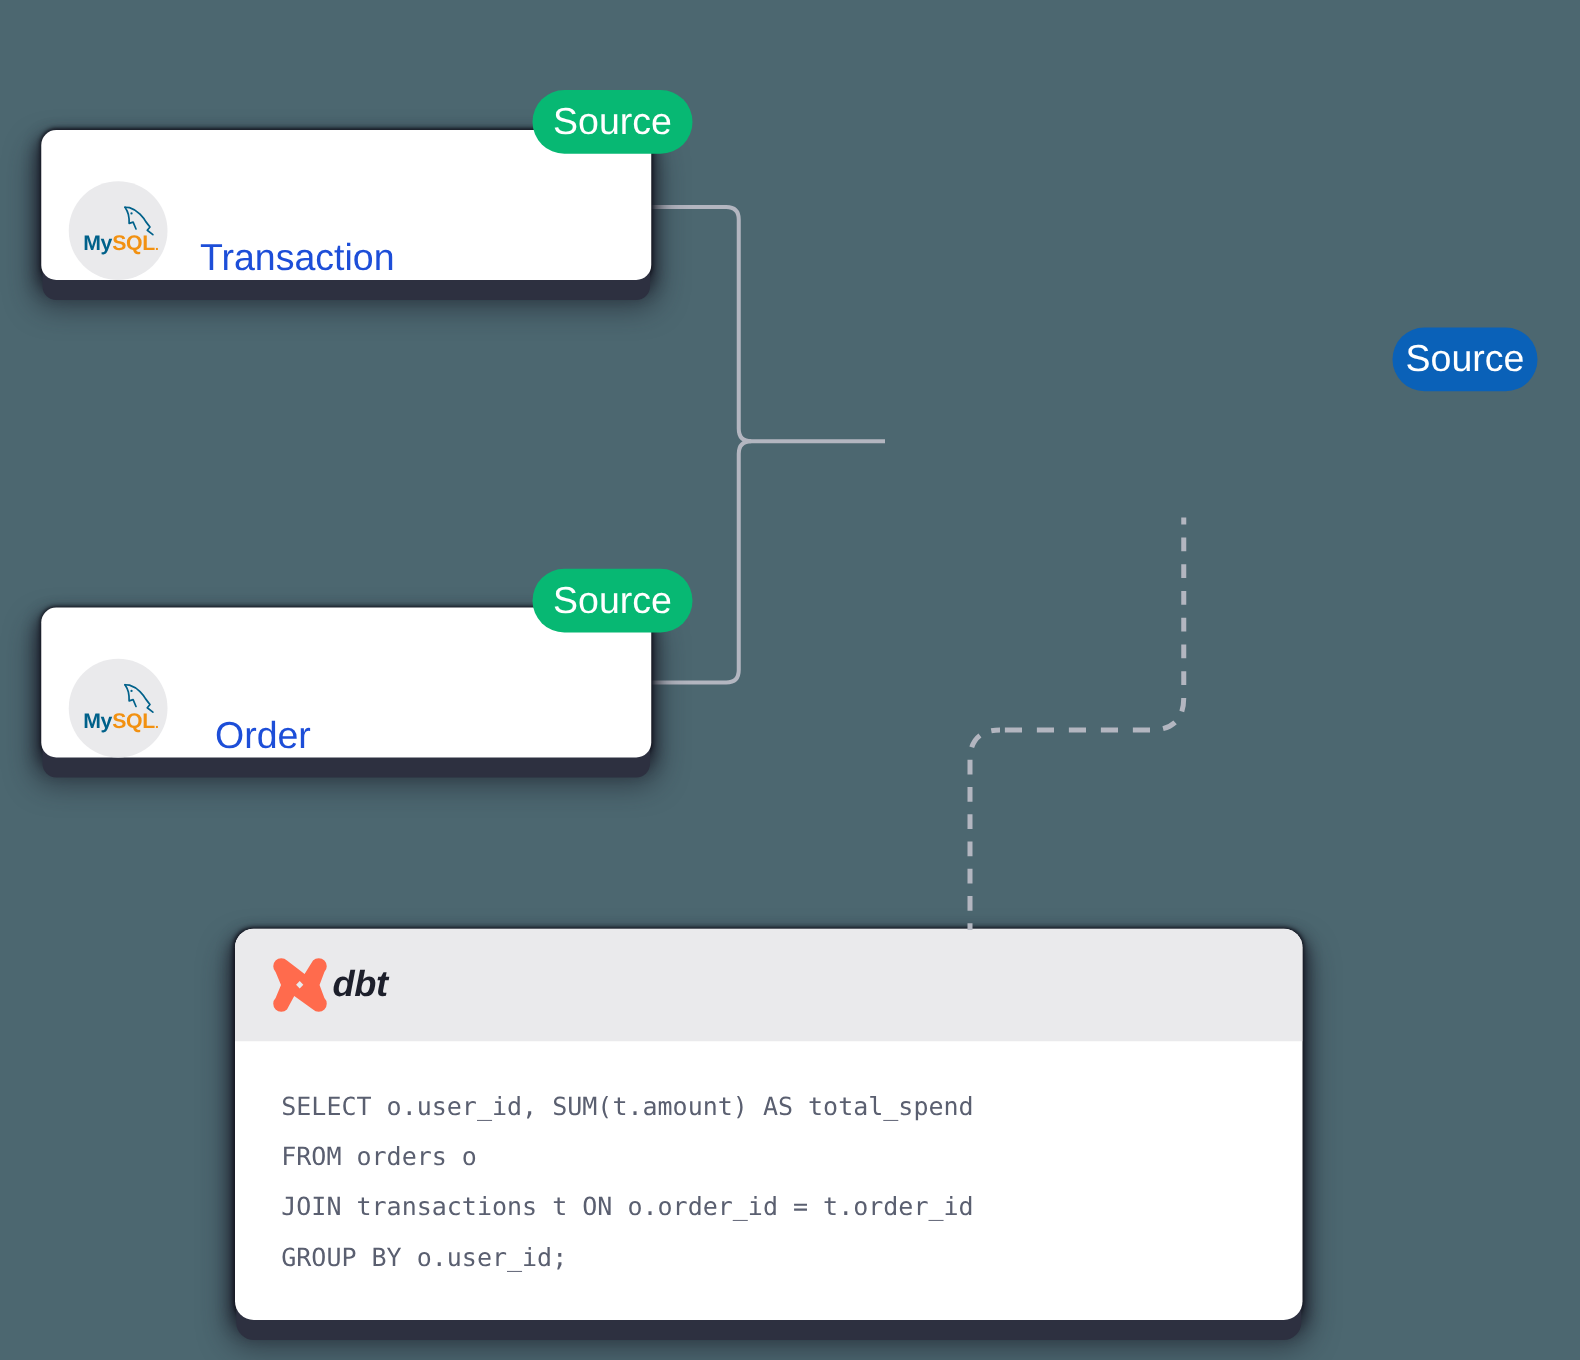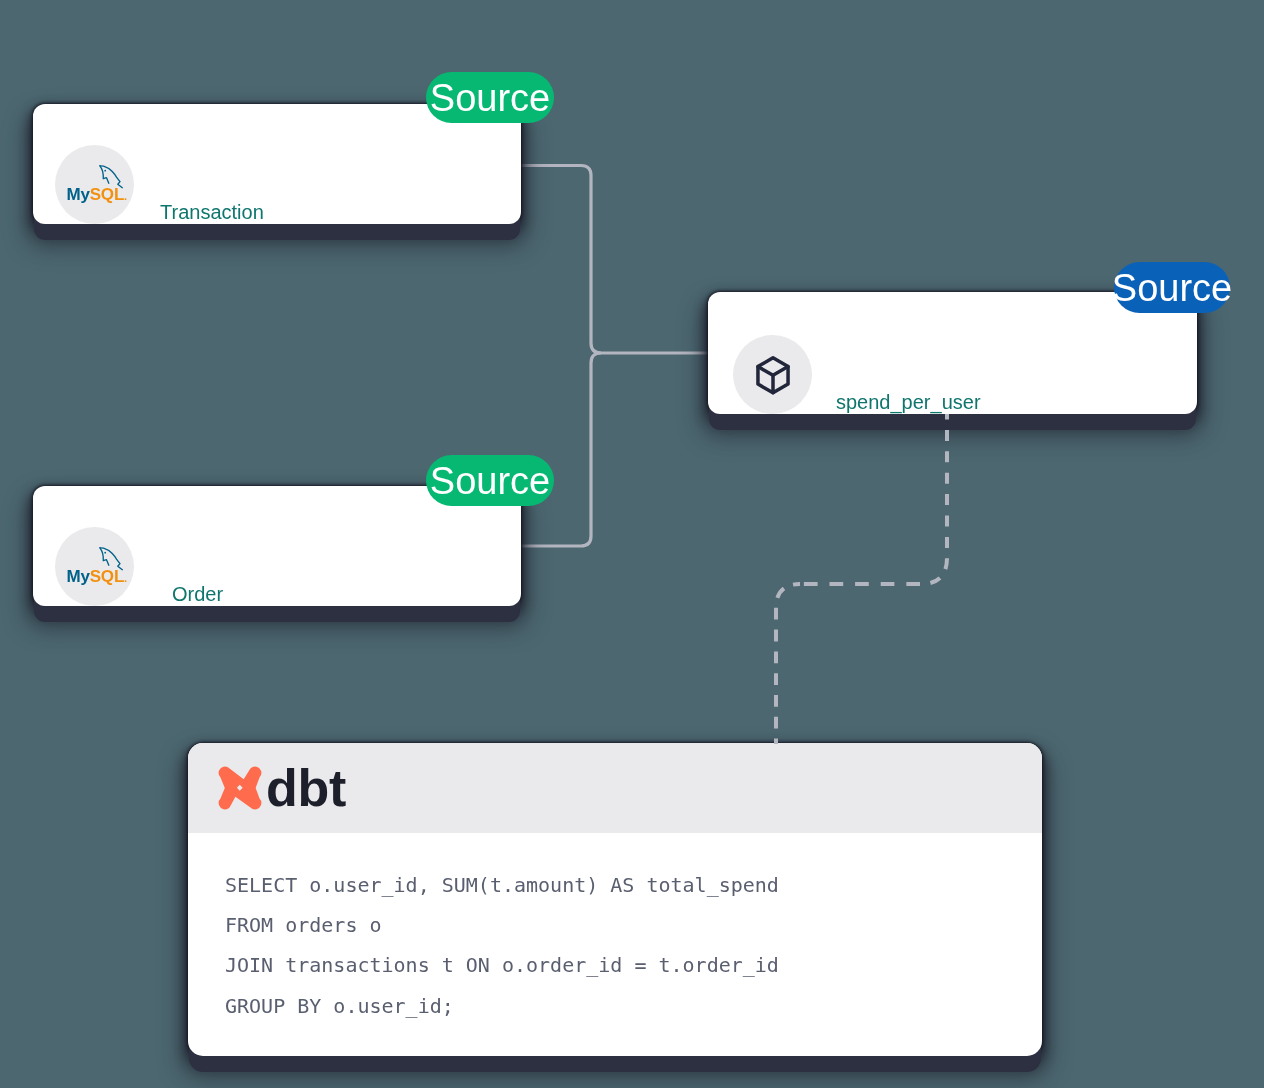--- a/index.html
+++ b/index.html
@@ -5,24 +5,24 @@
   html,body{margin:0;padding:0;}
   body{width:1264px;height:1088px;background:#4c6770;font-family:"Liberation Sans",sans-serif;overflow:hidden;position:relative;}
   .stage{position:absolute;left:0;top:0;width:1264px;height:1088px;}
   svg.links{position:absolute;left:0;top:0;width:1264px;height:1088px;}
 
   .node{position:absolute;background:#ffffff;border-radius:12px;
         box-shadow:0 17px 0 -1px #2d3040, 0 0 3px 1px rgba(20,22,33,0.95), 0 6px 11px 3px rgba(30,33,45,0.9), 0 16px 22px 6px rgba(30,33,45,0.6);}
   .node-inner{display:flex;align-items:flex-end;height:100%;}
   .avatar{width:79px;height:79px;border-radius:50%;background:#eaeaec;
           display:flex;align-items:center;justify-content:center;flex:0 0 auto;position:relative;}
-  .node-label{font-size:20px;color:#0f766e;margin-left:0;letter-spacing:0;white-space:nowrap;}
+  .node-label{font-size:30px;color:#1d4ed8;margin-left:0;letter-spacing:0;white-space:nowrap;}
 
   .badge{position:absolute;height:51px;border-radius:26px;display:flex;align-items:center;
-         justify-content:center;color:#ffffff;font-size:38px;box-sizing:border-box;line-height:1;}
+         justify-content:center;color:#ffffff;font-size:30px;box-sizing:border-box;line-height:1;}
 
   .dbt{position:absolute;background:#ffffff;border-radius:15px;overflow:hidden;
        box-shadow:0 17px 0 -1px #2d3040, 0 0 3px 1px rgba(20,22,33,0.95), 0 6px 11px 3px rgba(30,33,45,0.9), 0 16px 22px 6px rgba(30,33,45,0.6);}
   .dbt-head{height:90px;background:#eaeaec;display:flex;align-items:center;padding-left:29px;box-sizing:border-box;}
   .dbt-body{padding:32px 40px 26px 37px;}
   .sql{margin:0;font-family:"DejaVu Sans Mono",monospace;font-size:20px;line-height:40.2px;
        color:#5a5f70;white-space:pre;}
 
   .mysqlmark{position:absolute;left:0;top:0;width:79px;height:79px;}
   .mysqltext{position:absolute;left:11.5px;top:40.6px;font-size:17px;font-weight:700;line-height:1;letter-spacing:-0.2px;}
@@ -52,32 +52,20 @@
         </svg>
         <div class="mysqltext"><span style="color:#00618a">My</span><span style="color:#f29111">SQL</span><span style="color:#f29111;font-size:11px">.</span></div>
       </div>
       <div class="node-label" style="margin-left:26px">Transaction</div>
     </div>
   </div>
   <div class="badge" style="left:426px;top:72px;width:128px;background:#07b873;">
     <span>Source</span>
   </div>
 
-  <div class="node" style="left:708px;top:292px;width:489px;height:122px;">
-    <div class="node-inner">
-      <div class="avatar" style="margin-left:25px">
-        <svg width="42" height="44" viewBox="0 0 24 25" fill="none">
-          <path d="M20.6 7.7 L12 2.7 L3.4 7.7 L3.4 17.7 L12 22.7 L20.6 17.7 Z" stroke="#22263a" stroke-width="2" stroke-linejoin="round" stroke-linecap="round"></path>
-          <path d="M3.4 7.7 L12 12.7 L20.6 7.7" stroke="#22263a" stroke-width="2" stroke-linejoin="round" stroke-linecap="round"></path>
-          <path d="M12 12.7 L12 22.7" stroke="#22263a" stroke-width="2" stroke-linejoin="round" stroke-linecap="round"></path>
-        </svg>
-      </div>
-      <div class="node-label" style="margin-left:24px">spend_per_user</div>
-    </div>
-  </div>
   <div class="badge" style="left:1114px;top:262px;width:116px;background:#0a61b8;">
     <span>Source</span>
   </div>
 
   <div class="node" style="left:33px;top:486px;width:488px;height:120px;">
     <div class="node-inner">
       <div class="avatar" style="margin-left:22px">
         <svg class="mysqlmark" viewBox="0 0 79 79">
           <g fill="none" stroke="#00618a" stroke-width="1.35" stroke-linecap="round" stroke-linejoin="round">
             <path d="M45.0 20.8 L48.6 21.1 C52.0 22.2 55.0 24.2 57.0 26.3 C59.4 28.8 60.8 30.7 61.5 32.1 C62.9 34.0 64.0 35.4 65.0 36.6 L62.8 39.2 L67.3 42.7"></path>
@@ -101,21 +89,21 @@
       <path d="M800 584 Q776 584 776 608 V744" stroke-dasharray="11.8 10" stroke-dashoffset="-16.7"></path>
     </g>
   </svg>
 
   <div class="dbt" style="left:188px;top:743px;width:854px;height:313px;">
     <div class="dbt-head">
       <div class="dbtlogo">
         <svg width="46" height="46" viewBox="0 0 100 100">
           <path fill="#ff6b4d" fill-rule="evenodd" d="M 7.57 27.37 A 14.00 14.00 0 0 1 27.37 7.57 Q 42.69 19.29 58.00 31.00 Q 65.31 19.29 72.63 7.57 A 14.00 14.00 0 0 1 92.43 27.37 Q 88.21 38.69 84.00 50.00 Q 88.21 61.31 92.43 72.63 A 14.00 14.00 0 0 1 72.63 92.43 Q 56.31 80.71 40.00 69.00 Q 33.69 80.71 27.37 92.43 A 14.00 14.00 0 0 1 7.57 72.63 Q 12.29 61.31 17.00 50.00 Q 12.29 38.69 7.57 27.37 Z M49.5 43 L55.8 49.6 L49.5 56.2 L43.2 49.6 Z"></path>
         </svg>
-        <span style="font-size:52px;font-weight:700;color:#1d1f2b;margin-left:3px;letter-spacing:-0.3px;">dbt</span>
+        <span style="font-size:29px;font-weight:700;color:#1d1f2b;margin-left:3px;letter-spacing:-0.3px;font-style:italic;">dbt</span>
       </div>
     </div>
     <div class="dbt-body">
       <pre class="sql">SELECT o.user_id, SUM(t.amount) AS total_spend
 FROM orders o
 JOIN transactions t ON o.order_id = t.order_id
 GROUP BY o.user_id;</pre>
     </div>
   </div>
 

